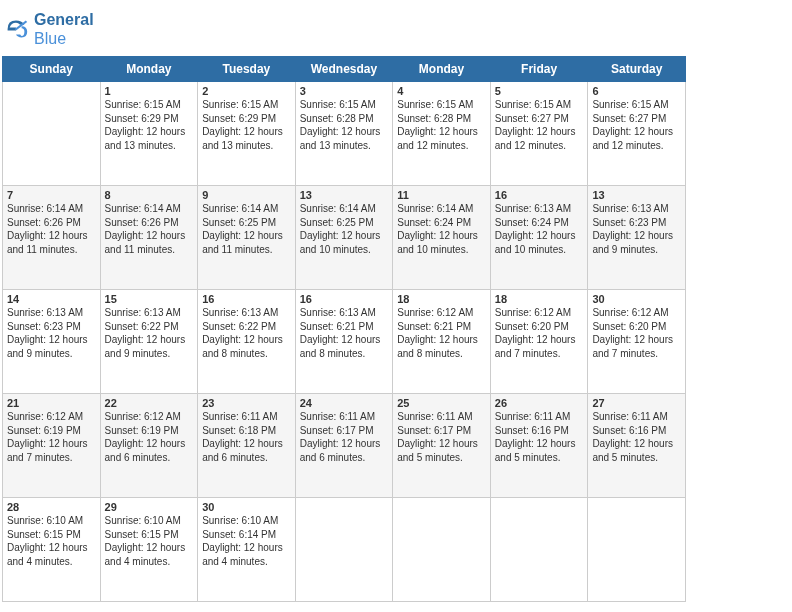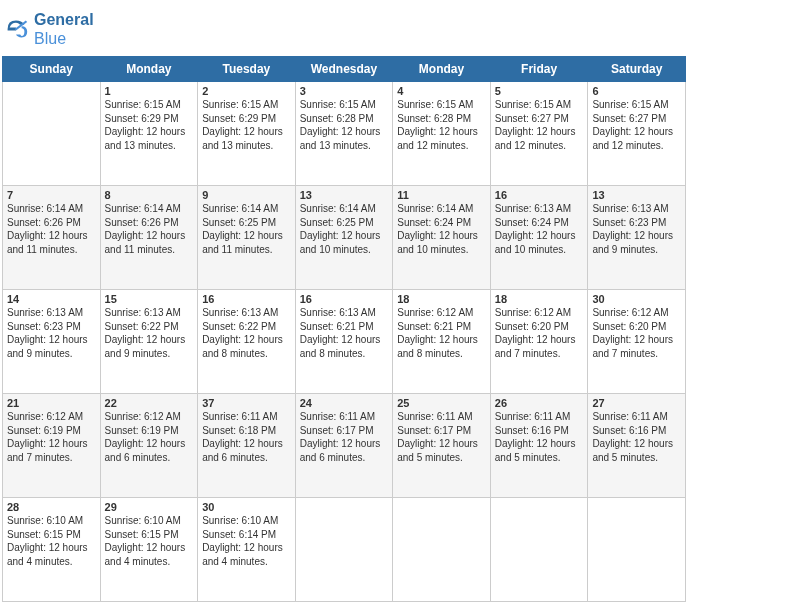--- a/index.html
+++ b/index.html
@@ -213,21 +213,21 @@
         <tr>
           <td>
             <span class="day-num">21</span>
             <div class="day-info">Sunrise: 6:12 AM<br>Sunset: 6:19 PM<br>Daylight: 12 hours<br>and 7 minutes.</div>
           </td>
           <td>
             <span class="day-num">22</span>
             <div class="day-info">Sunrise: 6:12 AM<br>Sunset: 6:19 PM<br>Daylight: 12 hours<br>and 6 minutes.</div>
           </td>
           <td>
-            <span class="day-num">37</span>
+            <span class="day-num">23</span>
             <div class="day-info">Sunrise: 6:11 AM<br>Sunset: 6:18 PM<br>Daylight: 12 hours<br>and 6 minutes.</div>
           </td>
           <td>
             <span class="day-num">24</span>
             <div class="day-info">Sunrise: 6:11 AM<br>Sunset: 6:17 PM<br>Daylight: 12 hours<br>and 6 minutes.</div>
           </td>
           <td>
             <span class="day-num">25</span>
             <div class="day-info">Sunrise: 6:11 AM<br>Sunset: 6:17 PM<br>Daylight: 12 hours<br>and 5 minutes.</div>
           </td>

